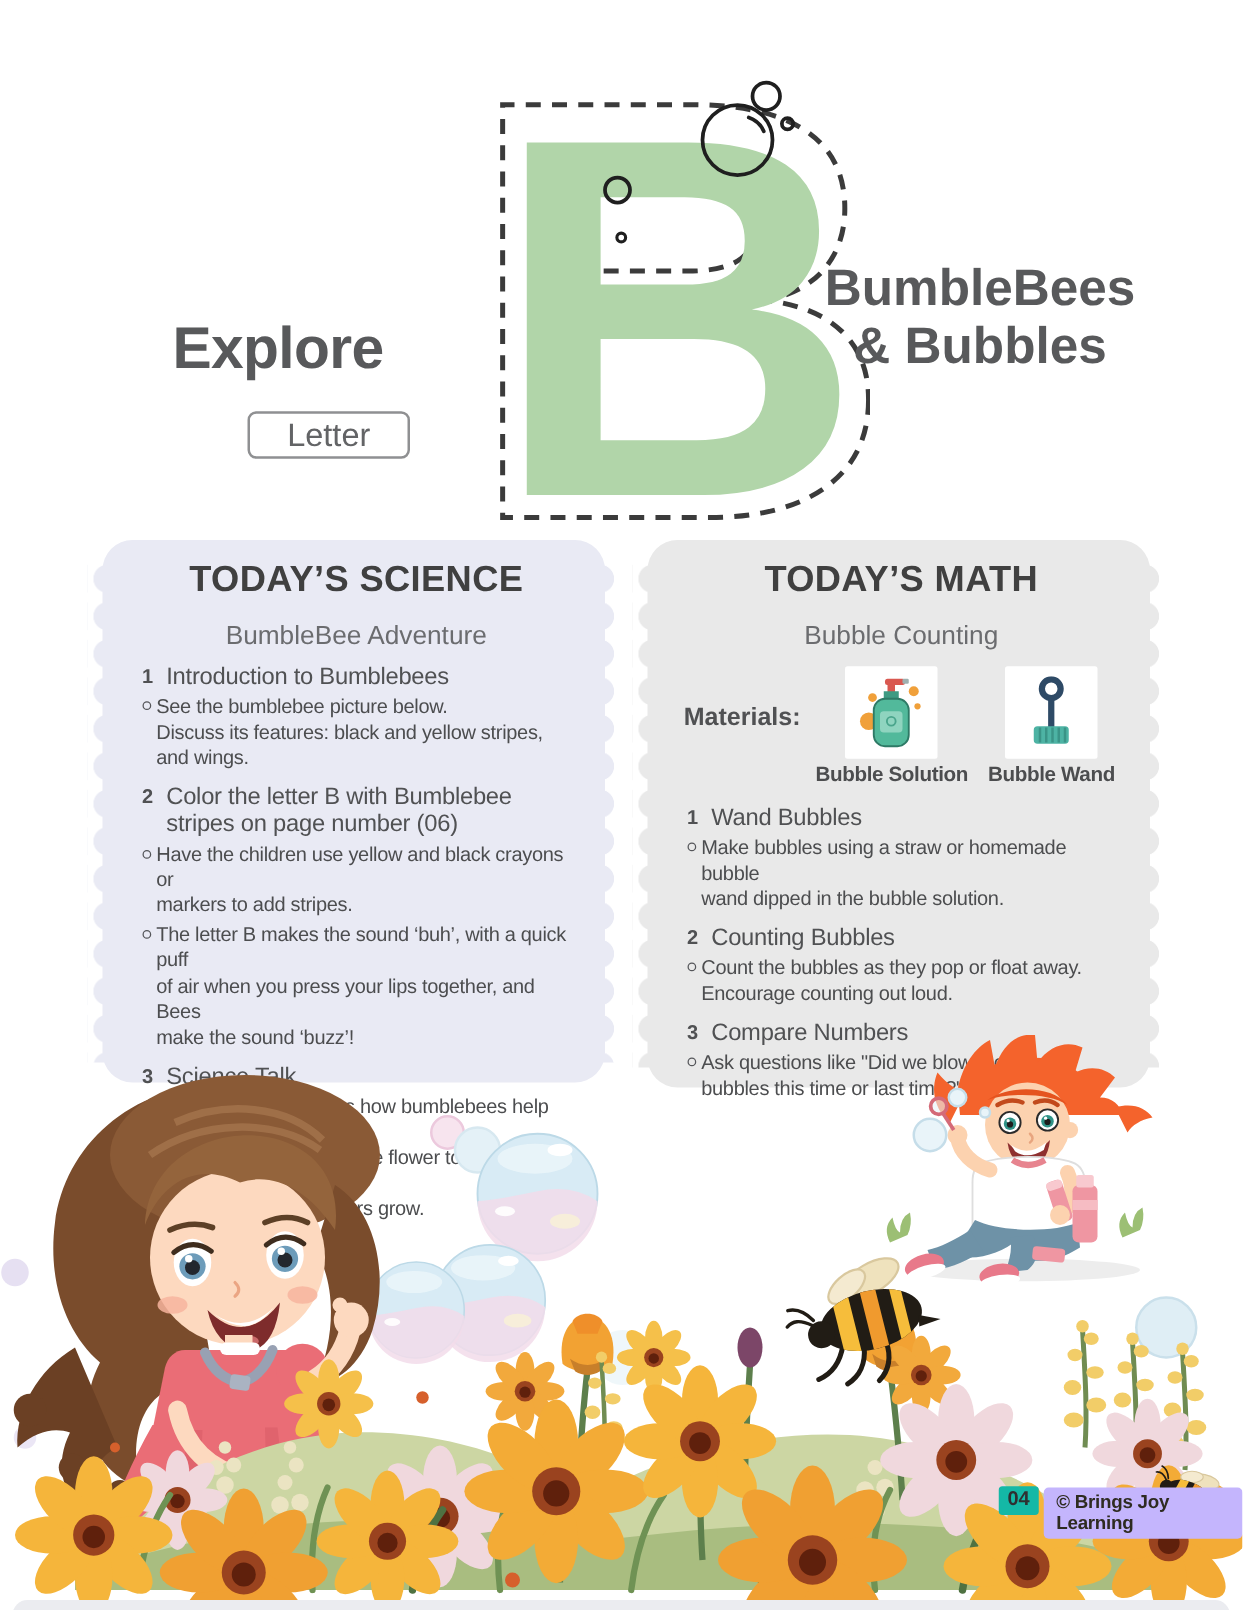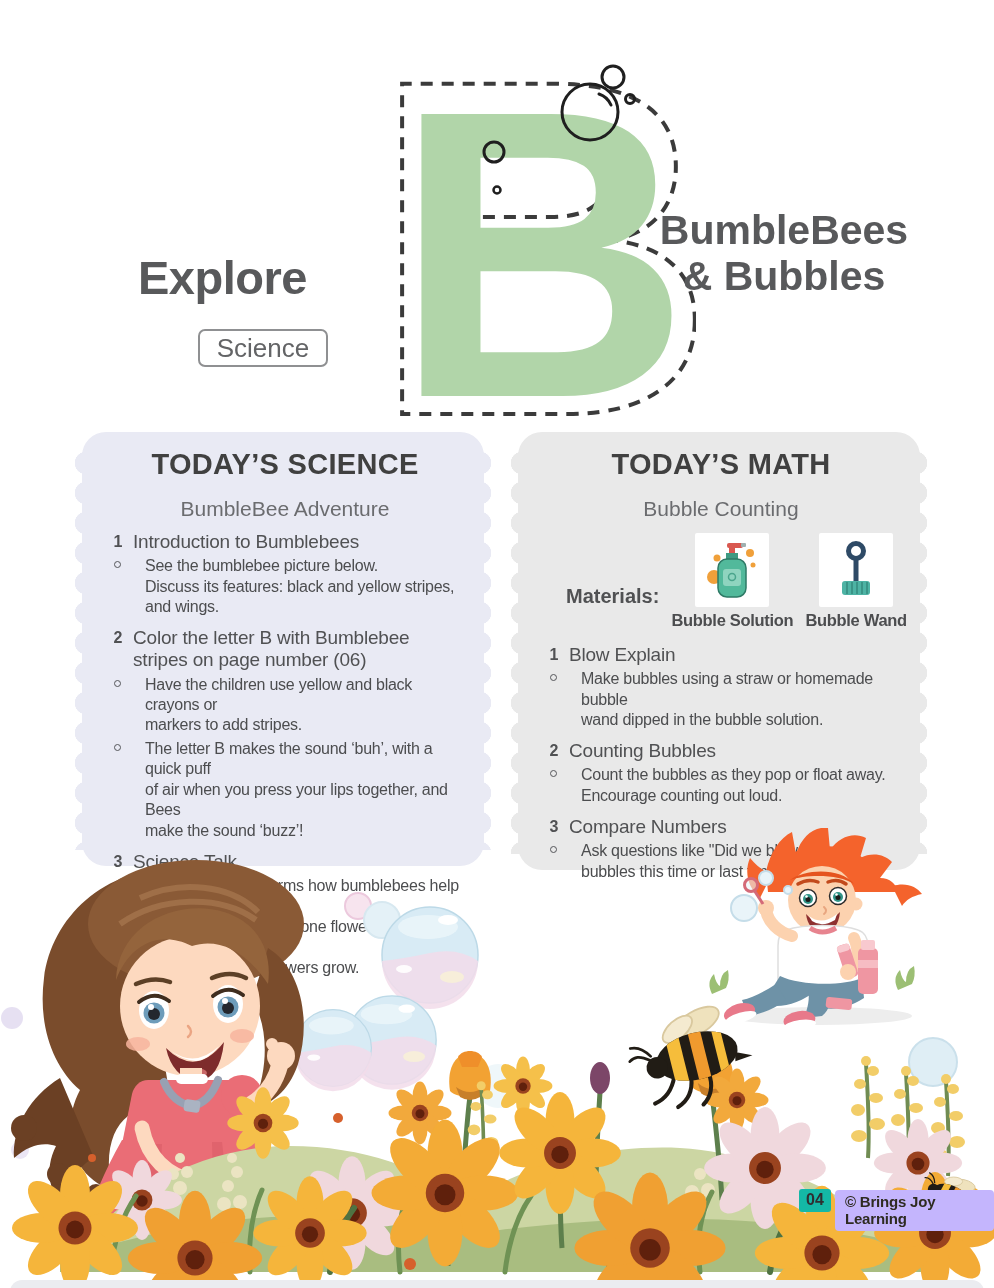--- a/index.html
+++ b/index.html
@@ -47,28 +47,28 @@
   .card-title { text-align:center; font-size:29px; font-weight:bold;
     color:#404040; letter-spacing:0.3px; }
   .card-subtitle { text-align:center; font-size:21px; color:#6b6c6f; margin-top:16px; }
 
   .item { margin-top:10px; }
   .item-head { display:flex; gap:7px; }
   .item-num { flex:none; width:16px; text-align:center; font-weight:bold;
     font-size:16px; color:#505153; padding-top:2px; }
   .item-title { font-weight:normal; font-size:19px; color:#505153;
     line-height:1.16; letter-spacing:-0.2px; white-space:pre-line; }
-  .bullet { display:flex; gap:24px; margin-top:3px; }
+  .bullet { display:flex; gap:4px; margin-top:3px; }
   .ring { flex:none; width:7px; height:7px; border:1.6px solid #55565a;
     border-radius:50%; margin-top:5px; margin-left:4px; }
   .bullet-text { font-size:16px; line-height:1.28; color:#4c4d4f;
     letter-spacing:-0.25px; white-space:pre-line; }
 
   
-  .materials { display:flex; align-items:center; margin-top:12px; margin-left:20px; }
+  .materials { display:flex; align-items:flex-start; margin-top:12px; margin-left:1px; }
   .materials-label { font-weight:bold; font-size:20px; color:#505153; margin-top:30px; }
   .material { display:flex; flex-direction:column; align-items:center; width:118px; margin-left:14px; }
   .material .tile { width:74px; height:74px; background:#ffffff; border-radius:2px;
     display:flex; align-items:center; justify-content:center; }
   .material .cap { margin-top:4px; font-size:16.5px; font-weight:bold;
     color:#4c4d4f; letter-spacing:-0.3px; white-space:nowrap; }
 
   
   .scene { left:0; top:828px; width:994px; height:452px; z-index:3; }
 
@@ -81,21 +81,21 @@
     border-radius:4px; letter-spacing:-0.2px; }
   .next-page-strip { left:10px; top:1280px; width:974px; height:14px;
     background:#ebecf0; border-radius:12px 12px 0 0; z-index:0; }
 </style>
 </head>
 <body>
 
 <div class="abs explore">Explore</div>
 
 <div class="abs letter-tag">
-  <span>Science</span>
+  <span>Letter</span>
 </div>
 
 <div class="abs main-title">BumbleBees
 &amp; Bubbles</div>
 
 <svg class="abs bigb" viewBox="0 0 330 400" aria-hidden="true">
   <text x="4" y="370" font-family="Liberation Sans, sans-serif" font-weight="bold" font-size="480" fill="none" stroke="#3b3b3b" stroke-width="4" stroke-dasharray="12 9">B</text>
   <text x="28" y="352" font-family="Liberation Sans, sans-serif" font-weight="bold" font-size="410" fill="#b1d5a9">B</text>
   <g fill="none" stroke="#1f1f1f">
     <circle cx="224" cy="68" r="28" stroke-width="3"></circle>
@@ -201,21 +201,21 @@
             <path d="M17,41 V53 M22,41 V53 M27,41 V53 M32,41 V53 M37,41 V53" stroke="#3a9487" stroke-width="2"></path>
           </svg>
         </div>
         <div class="cap">Bubble Wand</div>
       </div>
     </div>
 
     <div class="item" style="margin-top:14px;">
       <div class="item-head">
         <span class="item-num">1</span>
-        <span class="item-title">Blow Explain</span>
+        <span class="item-title">Wand Bubbles</span>
       </div>
       <div class="bullet">
           <span class="ring"></span>
         <span class="bullet-text">Make bubbles using a straw or homemade bubble
 wand dipped in the bubble solution.</span>
         </div>
     </div>
 
     <div class="item">
       <div class="item-head">

